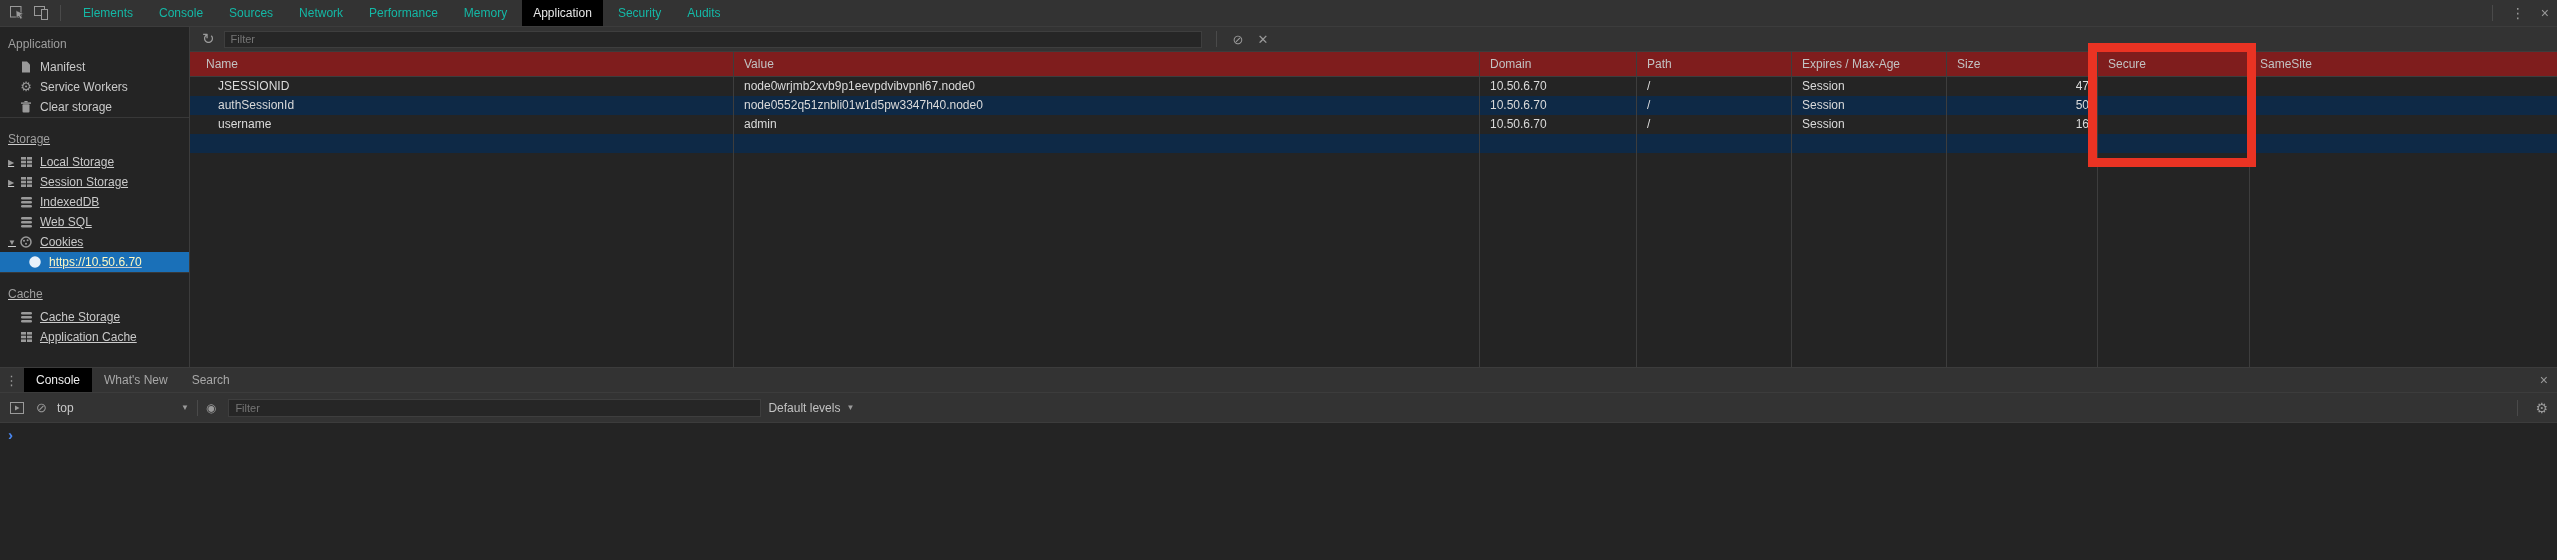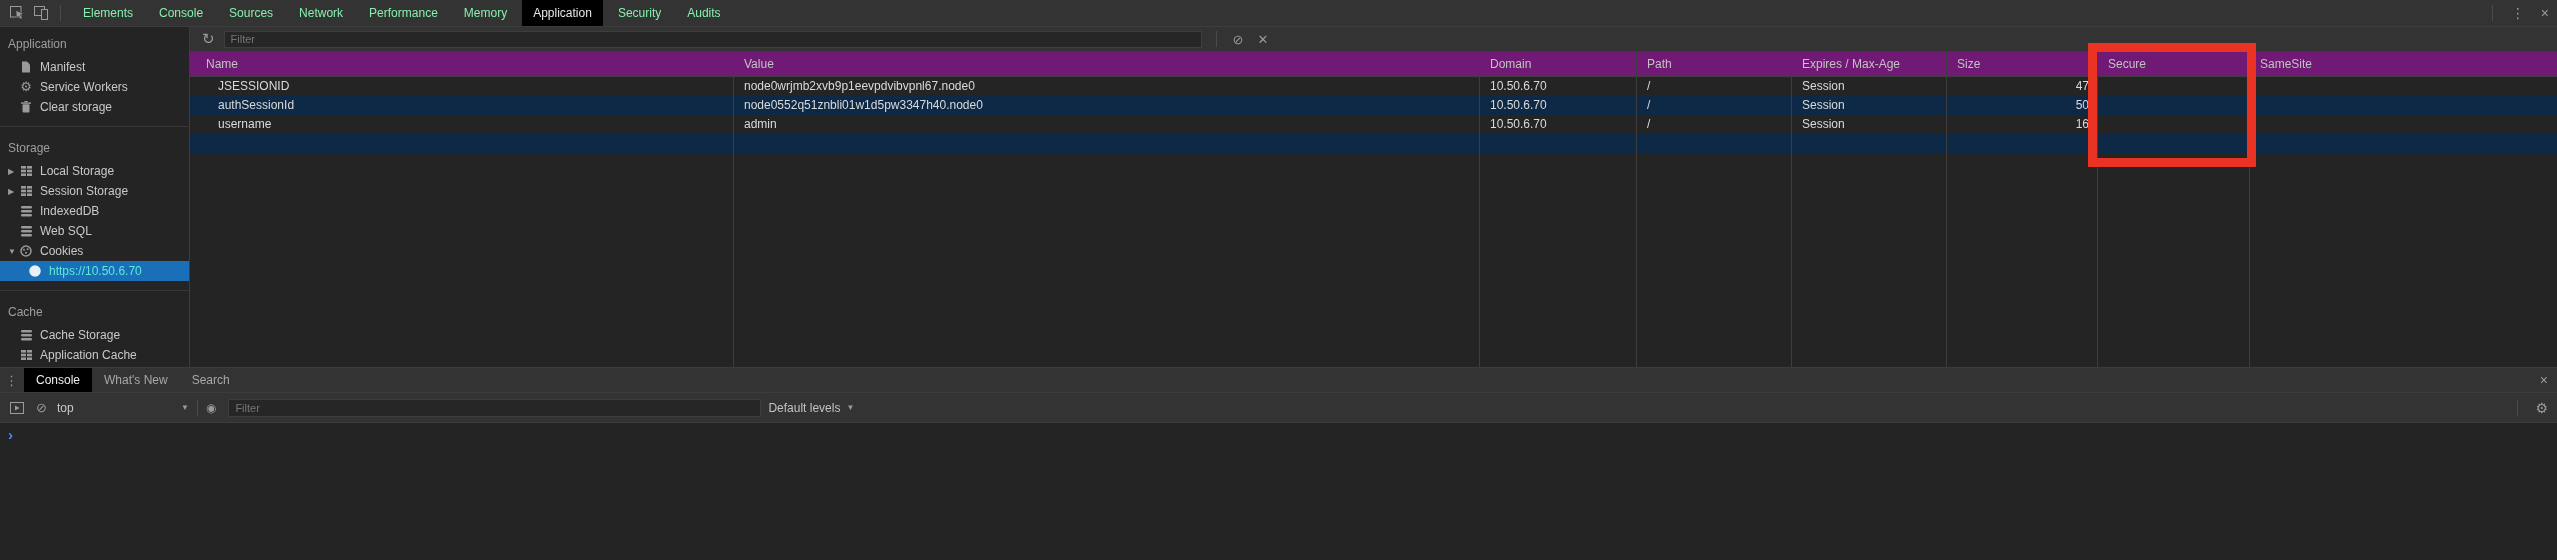--- a/index.html
+++ b/index.html
@@ -10,38 +10,38 @@
   
   .tabbar { position:absolute; left:0; top:0; width:100%; height:27px; background:#333;
             border-bottom:1px solid #3c3c3c; display:flex; align-items:center; }
   .tb-left-icons { display:flex; align-items:center; }
   .icon-btn { color:#9a9a9a; display:flex; align-items:center; justify-content:center; }
   .inspect-icon { margin-left:10px; }
   .device-icon { margin-left:9px; }
   .vsep { width:1px; height:16px; background:#4a4a4a; }
   .tabbar .vsep { margin:0 9px 0 11px; }
   .tabs { display:flex; height:100%; }
-  .tab { padding:0 11px; margin:0 2px; height:100%; display:flex; align-items:center; color:#86efac; cursor:default; }
+  .tab { padding:0 11px; margin:0 2px; height:100%; display:flex; align-items:center; color:#14b8a6; cursor:default; }
   .tab.selected { background:#000; color:#e6e6e6; }
   .tabbar-right { margin-left:auto; display:flex; align-items:center; }
   .tabbar-right .vsep { margin:0 10px; }
   .glyph14 { font-size:14px; color:#9a9a9a; }
   .tabbar-right .icon-btn { padding:0 8px; }
 
   
   .sidebar { position:absolute; left:0; top:27px; width:190px; height:340px; background:#242424;
              border-right:1px solid #3c3c3c; overflow:hidden; }
   .side-section { padding-top:6px; }
-  .side-section + .side-section { border-top:1px solid #383838; margin-top:9px; padding-top:10px; }
+  .side-section + .side-section { border-top:1px solid #383838; padding-top:10px;text-decoration:underline; }
   .side-title { color:#9e9e9e; padding:4px 0 6px 8px; }
   .side-item { height:20px; display:flex; align-items:center; padding-left:6px; color:#c9c9c9; white-space:nowrap; }
   .side-item .expander { width:13px; font-size:8px; color:#9a9a9a; text-align:left; padding-left:2px; }
   .side-item .s-icon { width:14px; display:flex; justify-content:center; margin-right:7px; }
   .side-item.child { padding-left:28px; }
-  .side-item.selected { background:#1a70b8; color:#5eead4; }
+  .side-item.selected { background:#1a70b8; color:#fef9c3; }
   .side-item.selected .s-icon svg * { stroke:#e8f1fa; fill:#e8f1fa; }
   .gear-glyph { font-size:13px; color:#9a9a9a; line-height:12px; }
 
   
   .pane { position:absolute; left:190px; top:27px; right:0; height:340px; background:#242424; }
   .pane-toolbar { height:25px; background:#333; border-bottom:1px solid #3c3c3c; display:flex; align-items:center; }
   .refresh-glyph { font-size:15px; color:#9a9a9a; margin:0 9px 0 12px; }
   .pane-filter { width:978px; height:17px; background:#262626; border:1px solid #3e3e3e; color:#ccc;
                  font:11px "Liberation Sans", sans-serif; padding:0 6px; outline:none; }
   .pane-filter::placeholder, .console-filter::placeholder { color:#757575; }
@@ -49,21 +49,21 @@
   .tb-glyph { font-size:13px; color:#9a9a9a; padding:0 7px; }
 
   
   .grid { position:absolute; left:0; top:25px; right:0; bottom:0; }
   .stripe { position:absolute; left:0; right:0; height:19px; background:#0e2946; }
   .stripe.r2 { top:44px; }
   .stripe.r4 { top:82px; }
   .gcols { display:flex; height:100%; position:relative; }
   .gcol { height:100%; border-right:1px solid #3d3d3d; overflow:hidden; }
   .gcol:last-child { border-right:none; flex:1; }
-  .ghdr { height:25px; line-height:24px; background:#701a75; border-bottom:1px solid #3d3d3d;
+  .ghdr { height:25px; line-height:24px; background:#7f1d1d; border-bottom:1px solid #3d3d3d;
           color:#c2c2c2; padding-left:10px; white-space:nowrap; overflow:hidden; }
   .gcell { height:19px; line-height:19px; padding-left:10px; color:#dadada; white-space:nowrap; overflow:hidden; }
   .col-name { width:544px; }  .col-name .ghdr { padding-left:16px; } .col-name .gcell { padding-left:28px; }
   .col-value { width:746px; }
   .col-domain { width:157px; }
   .col-path { width:155px; }
   .col-expires { width:155px; }
   .col-size { width:151px; } .col-size .gcell { text-align:right; padding-right:8px; padding-left:0; }
   .col-httponly { width:156px; }
   .col-secure { width:152px; }

